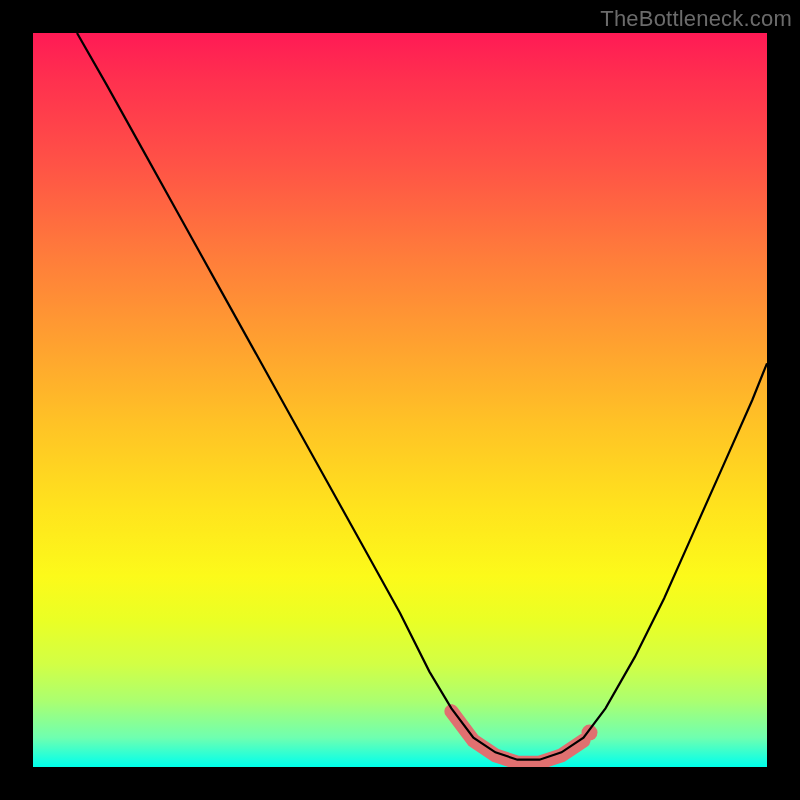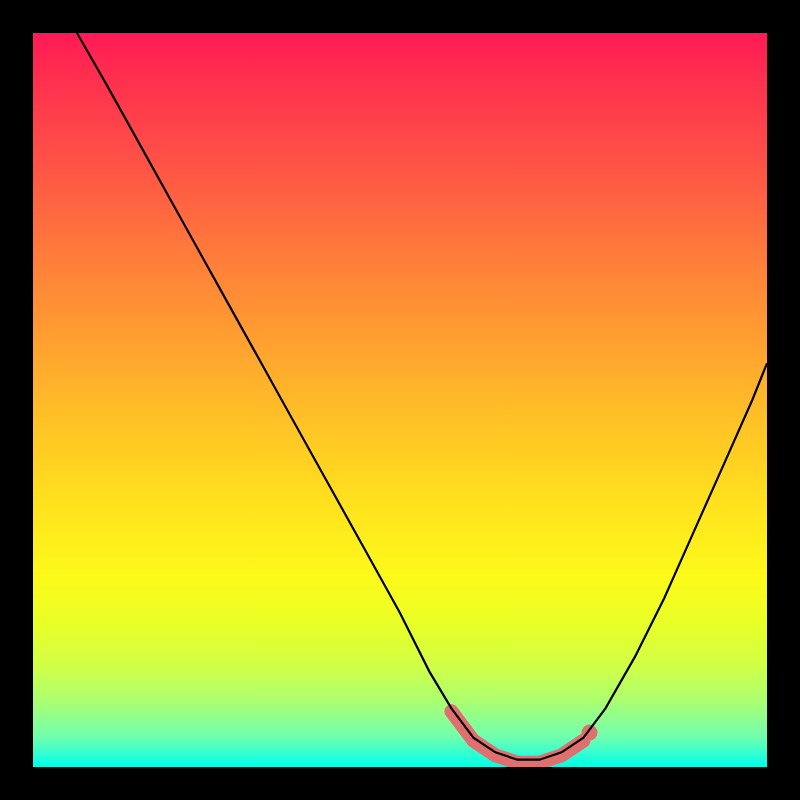--- a/index.html
+++ b/index.html
@@ -72,13 +72,14 @@
   <div class="plot-area">
     <div class="gradient-bg"></div>
     <svg class="curve" viewBox="0 0 734 734" preserveAspectRatio="none">
       <g>
         <path id="pink-band" fill="none" stroke="#e07070" stroke-width="14" stroke-linecap="round" d="M418.4 678.3 L440.4 707.6 L462.4 722.3 L484.4 729.7 L506.5 729.7 L528.5 722.3 L550.5 707.6 "></path>
         <circle id="pink-dot-right" r="8" fill="#e07070" cx="556.5" cy="699.6"></circle>
       </g>
       <path id="main-curve" fill="none" stroke="#000" stroke-width="2.2" d="M44.0 0.0 L73.4 51.4 L110.1 117.4 L146.8 183.5 L183.5 249.6 L220.2 315.6 L256.9 381.7 L293.6 447.7 L330.3 513.8 L367.0 579.9 L396.4 638.6 L418.4 675.3 L440.4 704.6 L462.4 719.3 L484.4 726.7 L506.5 726.7 L528.5 719.3 L550.5 704.6 L572.5 675.3 L601.9 623.9 L631.2 565.2 L660.6 499.1 L690.0 433.1 L719.3 367.0 L734.0 330.3 "></path>
     </svg>
   </div>
+  <div class="watermark">TheBottleneck.com</div>
 </div>
 
 </body></html>

